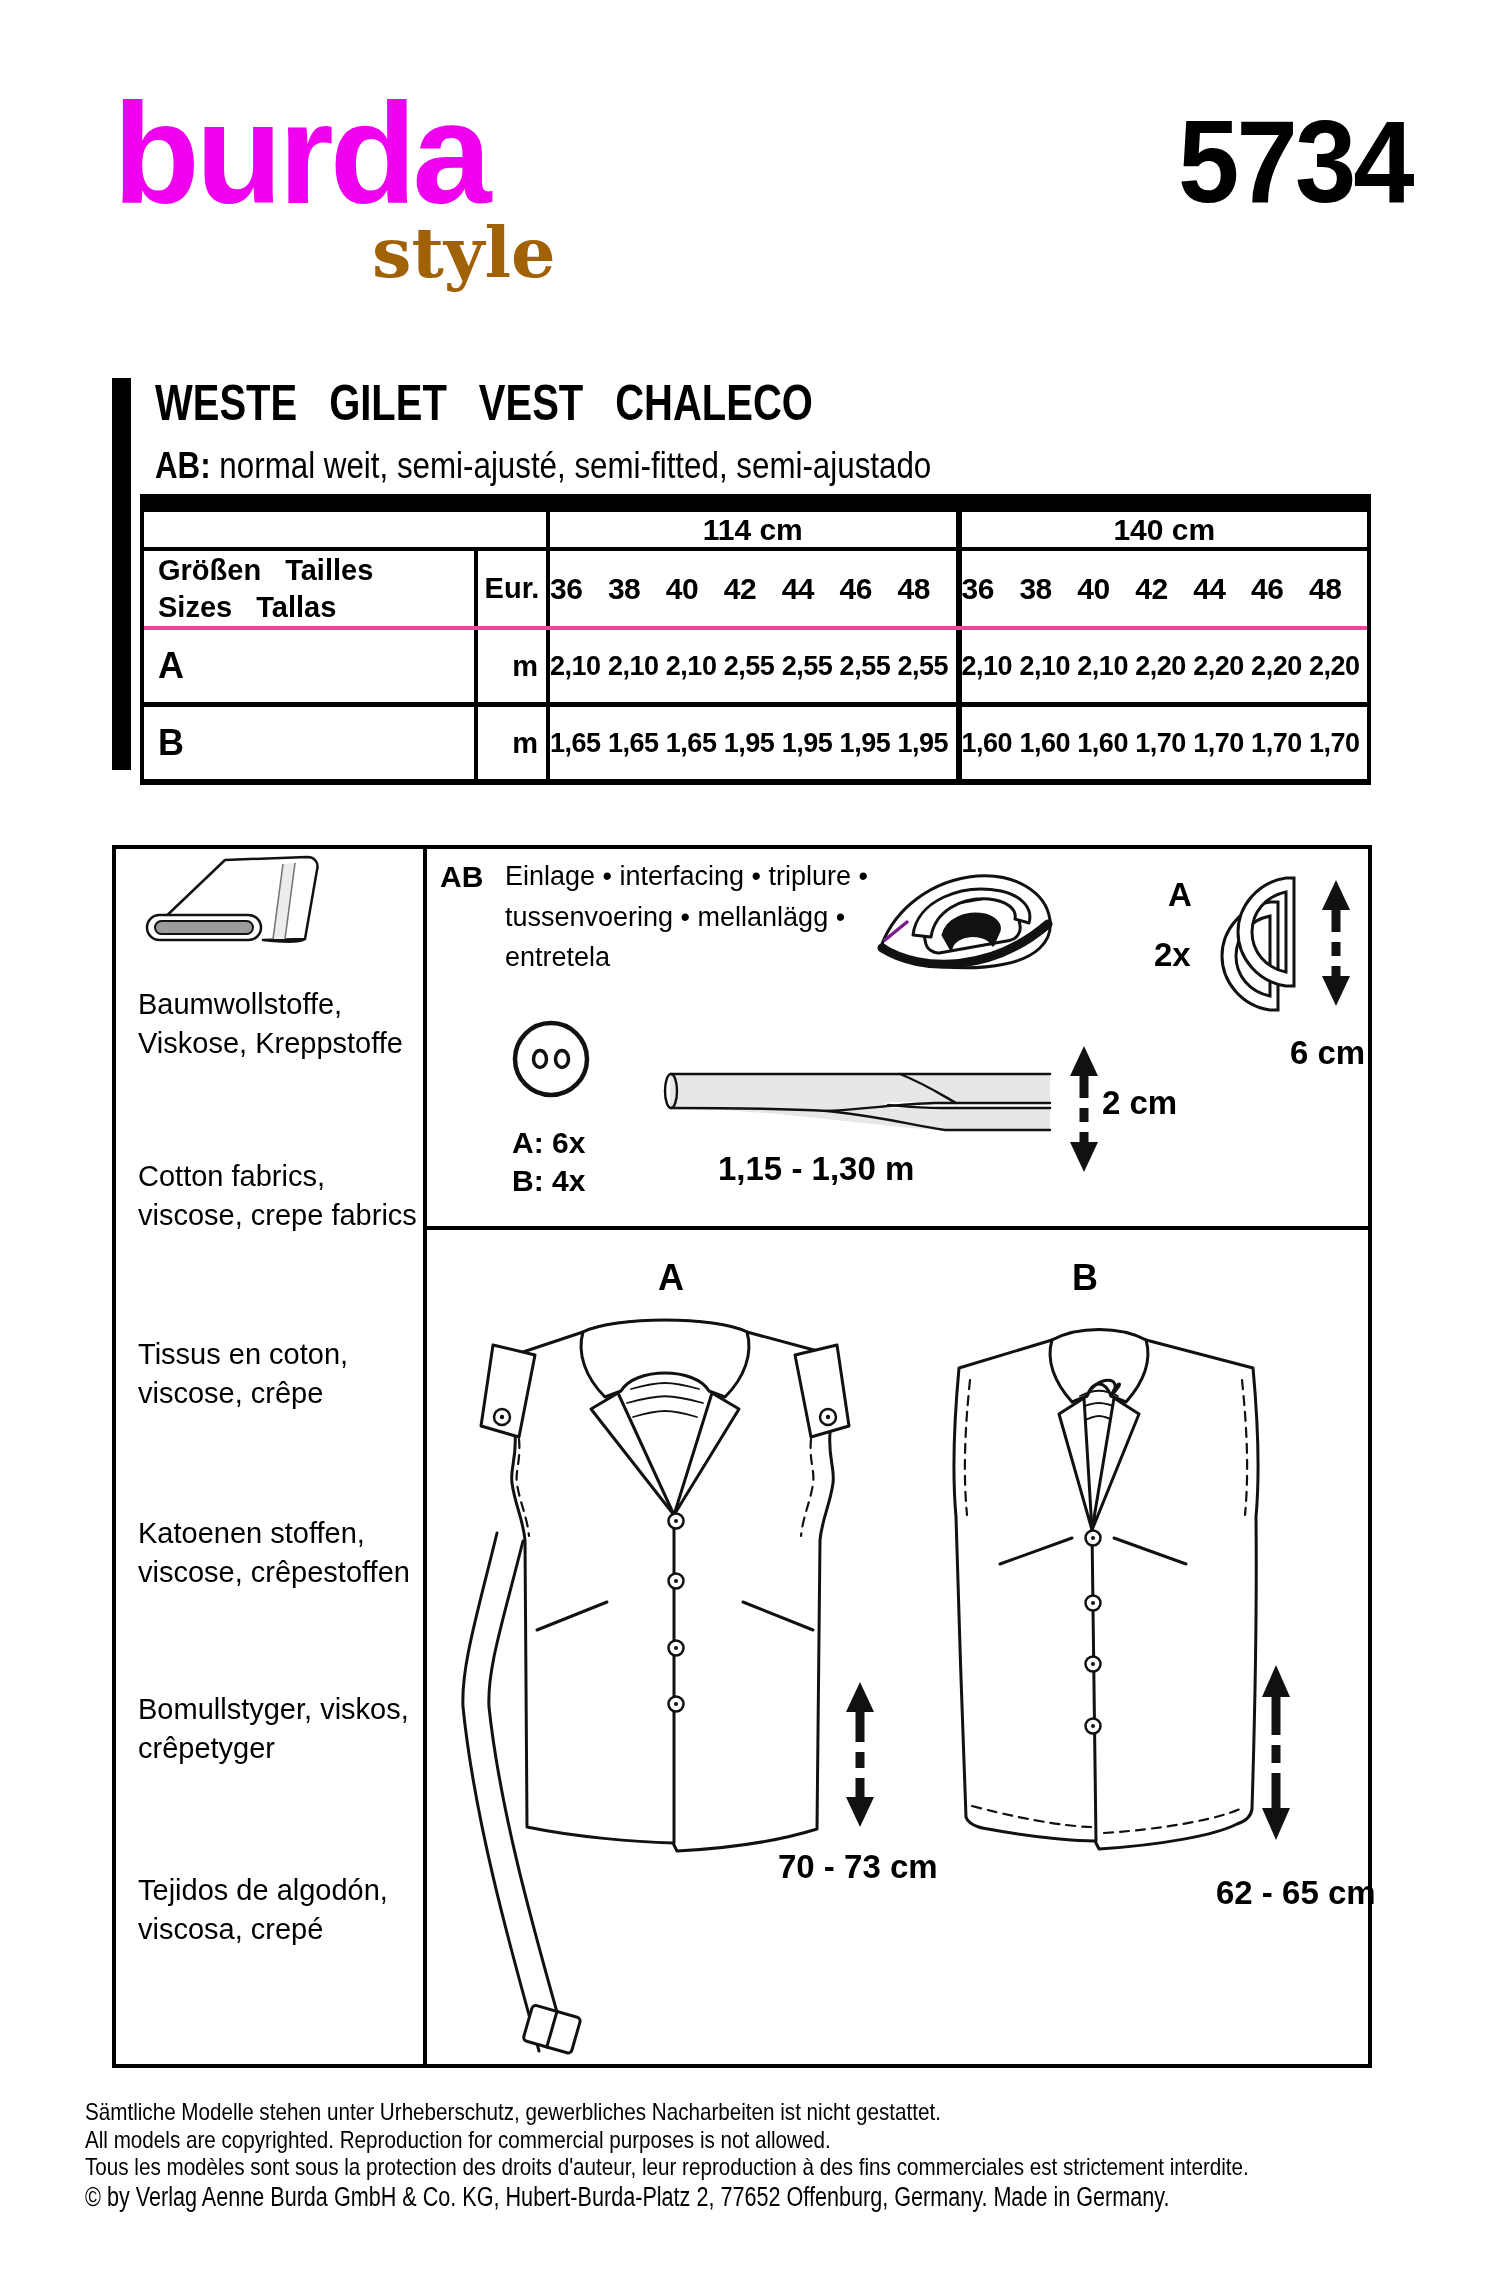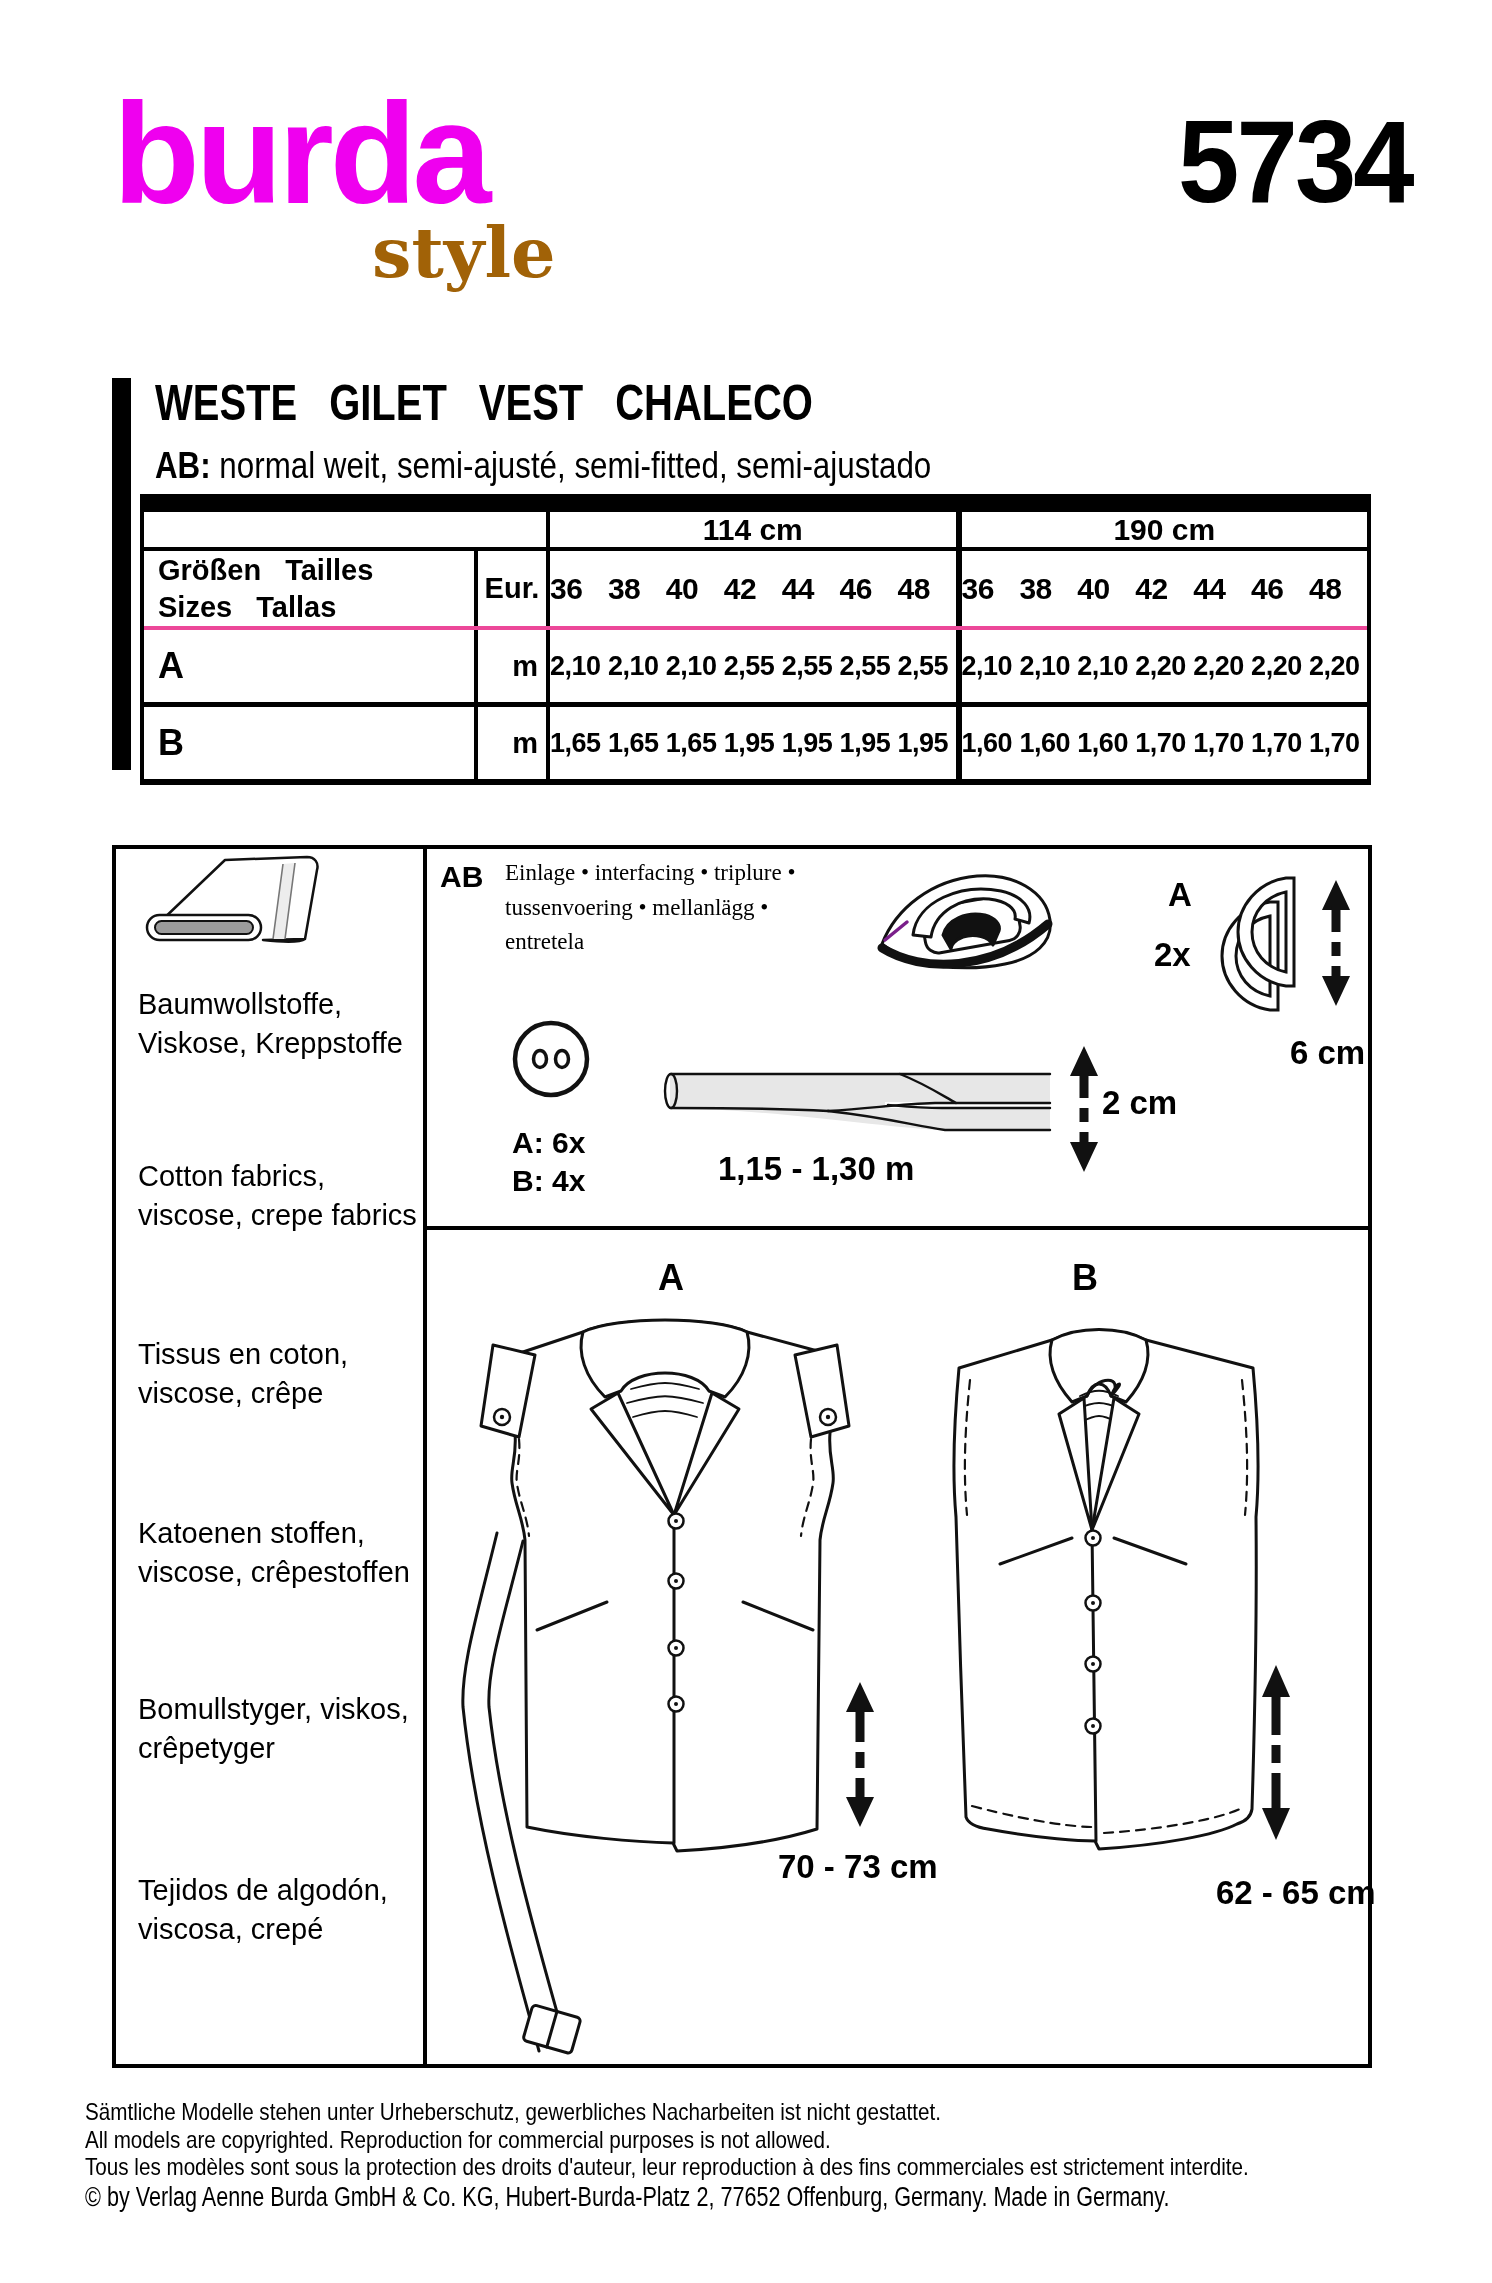--- a/index.html
+++ b/index.html
@@ -42,21 +42,21 @@
          display:flex;align-items:center;justify-content:center;}
   .size-label{font-size:29px;font-weight:bold;line-height:1.25;word-spacing:16px;}
   .eur-t{font-size:29px;font-weight:bold;}
   .view-lbl{font-size:36px;font-weight:bold;}
   .m-t{font-size:29px;font-weight:bold;}
   
   .main-box{left:112px;top:845px;width:1260px;height:1223px;border:4px solid #000;box-sizing:border-box;}
   .vline{left:423px;top:849px;width:4px;height:1215px;background:#000;}
   .hline{left:427px;top:1226px;width:941px;height:4px;background:#000;}
   .fab{left:138px;width:280px;font-size:29px;line-height:1.35;}
-  .note{font-size:23px;line-height:1.5;font-family:Liberation Serif, serif;}
+  .note{font-size:27px;line-height:1.5;}
   .lab30{font-size:30px;font-weight:bold;line-height:1;}
   .lab33{font-size:33px;font-weight:bold;line-height:1;}
   .lab36{font-size:36px;font-weight:bold;line-height:1;}
   
   .foot{left:85px;font-size:24px;line-height:1.15;transform:scaleX(.86);transform-origin:left top;white-space:nowrap;}
   .foot4{left:85px;font-size:27px;line-height:1.15;transform:scaleX(.8);transform-origin:left top;white-space:nowrap;}
   svg{display:block;}
 </style>
 </head>
 <body>
@@ -71,21 +71,21 @@
   <div class="abs main-title">WESTE GILET VEST CHALECO</div>
   <div class="abs sub-title"><span class="b">AB:</span><span> normal weit, semi-ajusté, semi-fitted, semi-ajustado</span></div>
 
   <div class="abs yd">
     <div class="band"></div>
     <div class="frame">
       <div class="row r1">
         <div class="c-lbl"></div>
         <div class="c-eur" style="border-left:none;width:72px"></div>
         <div class="whead sec114">114 cm</div>
-        <div class="whead sec140">190 cm</div>
+        <div class="whead sec140">140 cm</div>
       </div>
       <div class="row r2">
         <div class="c-lbl size-label pre">Größen Tailles
 Sizes Tallas</div>
         <div class="c-eur eur-t">Eur.</div>
         <div class="sec sec114">
           <div class="cell head">36</div>
           <div class="cell head">38</div>
           <div class="cell head">40</div>
           <div class="cell head">42</div>

